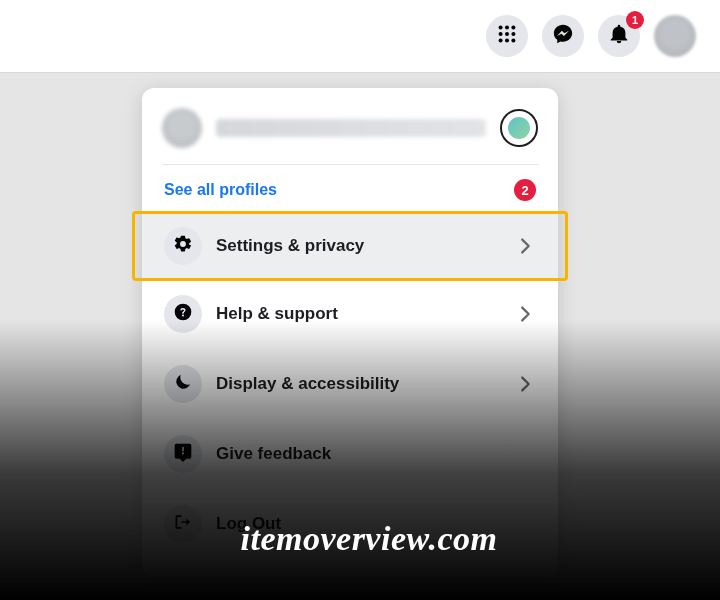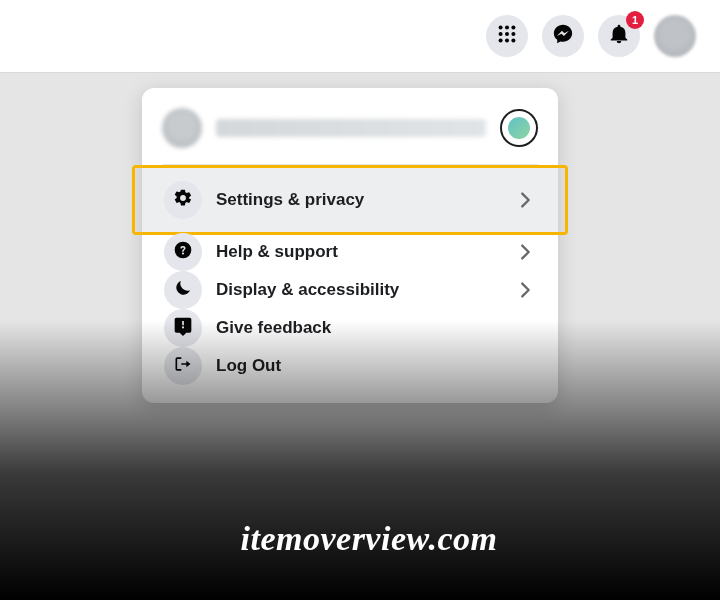--- a/index.html
+++ b/index.html
@@ -29,21 +29,21 @@
   .profile-row{display:flex;align-items:center;gap:14px;padding:10px 12px;border-radius:8px;}
   .profile-pic{width:40px;height:40px;border-radius:50%;background:radial-gradient(circle at 50% 45%,#c7cbce 0 40%,#b0b4b8 100%);filter:blur(2px);}
   .profile-name{flex:1;height:18px;background:linear-gradient(90deg,#d5d8db,#e1e4e7);border-radius:4px;filter:blur(2px);}
   .story-ring{width:34px;height:34px;border-radius:50%;border:2px solid #1c1e21;display:flex;align-items:center;justify-content:center;}
   .story-ring .inner{width:22px;height:22px;border-radius:50%;background:linear-gradient(135deg,#5fc2c8,#8fd4a0);}
   .divider{height:1px;background:#e4e6eb;margin:6px 12px 2px;}
   .profiles-link{display:flex;align-items:center;justify-content:space-between;padding:12px 14px;cursor:pointer;}
   .profiles-link span.text{color:var(--link);font-weight:600;font-size:16px;}
   .count-badge{min-width:22px;height:22px;border-radius:11px;background:var(--red);color:#fff;font-size:13px;font-weight:700;display:flex;align-items:center;justify-content:center;}
 
-  .item{display:flex;align-items:center;gap:14px;padding:0 14px;border-radius:8px;cursor:pointer;position:relative;}
+  .item{display:flex;align-items:center;gap:14px;padding:16px 14px;border-radius:8px;cursor:pointer;position:relative;}
   .item .icon-wrap{width:38px;height:38px;border-radius:50%;background:var(--icon-bg);display:flex;align-items:center;justify-content:center;flex-shrink:0;}
   .item .icon-wrap svg{width:20px;height:20px;fill:#050505;}
   .item .label{flex:1;font-size:17px;font-weight:600;color:#1c1e21;}
   .item .chev{width:22px;height:22px;fill:none;stroke:#65676b;stroke-width:2.5;stroke-linecap:round;stroke-linejoin:round;}
   .item.highlight{background:var(--hover);border-radius:0;margin:0 -8px;padding:14px 22px;}
   .highlight-ring{position:absolute;inset:-2px -10px;border:3px solid var(--gold);border-radius:4px;pointer-events:none;}
 
   
   .fade{position:absolute;left:0;right:0;bottom:0;height:280px;background:linear-gradient(to bottom,rgba(0,0,0,0) 0%,rgba(0,0,0,.75) 55%,#000 100%);pointer-events:none;}
   .watermark{position:absolute;bottom:42px;left:0;right:0;text-align:center;color:#fff;font-weight:700;font-style:italic;font-size:34px;letter-spacing:.5px;font-family:Georgia,'Times New Roman',serif;margin-left:18px;}
@@ -90,20 +90,24 @@
   <div class="profile-row">
     <div class="profile-pic"></div>
     <div class="profile-name"></div>
     <div class="story-ring">
         <div class="inner"></div>
       </div>
   </div>
 
   <div class="divider"></div>
 
+  <div class="profiles-link">
+    <span class="text">See all profiles</span>
+    <span class="count-badge">2</span>
+  </div>
 
   <div class="item highlight">
     <div class="highlight-ring"></div>
     <div class="icon-wrap">
         <span>
       <svg viewBox="0 0 24 24">
             <path d="M19.4 13a7.8 7.8 0 0 0 .1-1 7.8 7.8 0 0 0-.1-1l2.1-1.6a.5.5 0 0 0 .1-.6l-2-3.5a.5.5 0 0 0-.6-.2l-2.5 1a7.6 7.6 0 0 0-1.7-1l-.4-2.6a.5.5 0 0 0-.5-.4h-4a.5.5 0 0 0-.5.4L9 4.1a7.6 7.6 0 0 0-1.7 1l-2.5-1a.5.5 0 0 0-.6.2l-2 3.5a.5.5 0 0 0 .1.6L4.4 10a7.8 7.8 0 0 0-.1 1 7.8 7.8 0 0 0 .1 1l-2.1 1.6a.5.5 0 0 0-.1.6l2 3.5a.5.5 0 0 0 .6.2l2.5-1a7.6 7.6 0 0 0 1.7 1l.4 2.6a.5.5 0 0 0 .5.4h4a.5.5 0 0 0 .5-.4l.4-2.6a7.6 7.6 0 0 0 1.7-1l2.5 1a.5.5 0 0 0 .6-.2l2-3.5a.5.5 0 0 0-.1-.6zM12 15.5A3.5 3.5 0 1 1 15.5 12 3.5 3.5 0 0 1 12 15.5z"></path>
           </svg>
     </span>
       </div>

